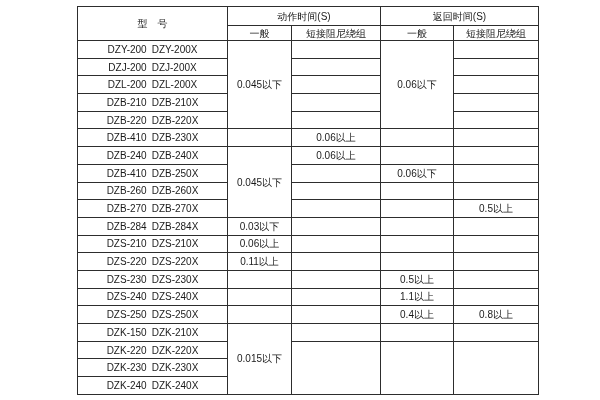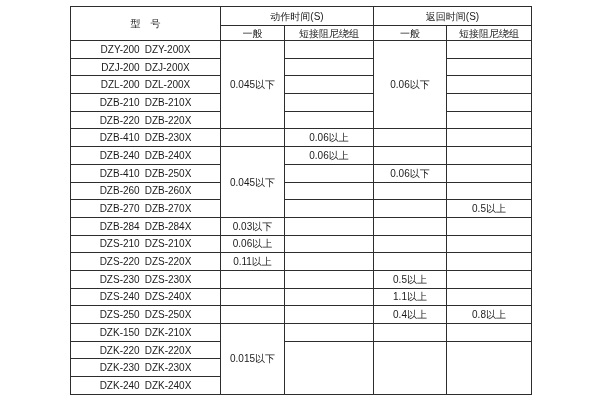--- a/index.html
+++ b/index.html
@@ -10,21 +10,21 @@
   }
   .page {
     position: relative;
     width: 600px;
     height: 400px;
     background: #ffffff;
     overflow: hidden;
   }
   table.spec {
     position: absolute;
-    left: 70px;
+    left: 77px;
     top: 6px;
     border-collapse: collapse;
     table-layout: fixed;
   }
   table.spec th,
   table.spec td {
     border: 1px solid #2d2d2d;
     padding: 0;
     margin: 0;
     font-size: 10px;

